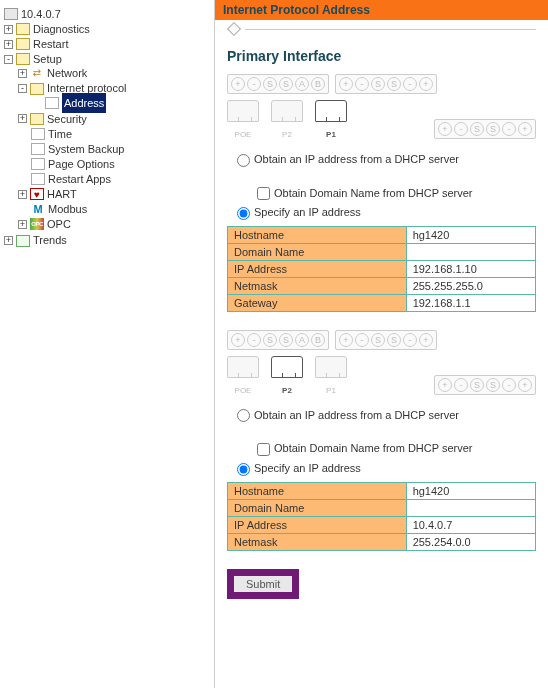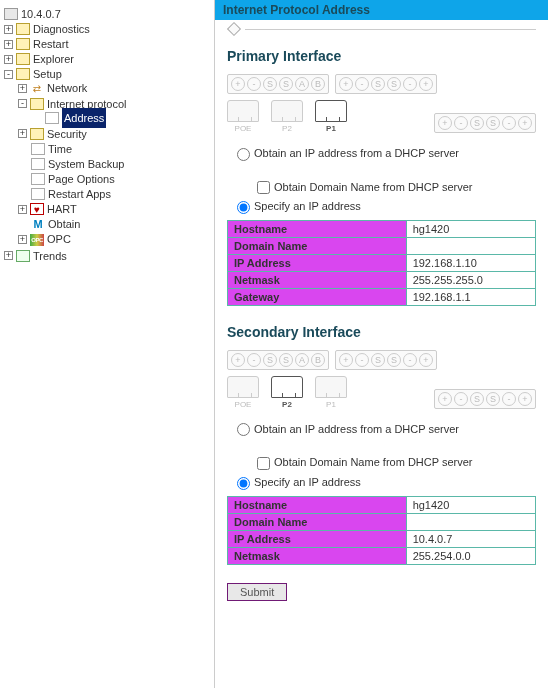--- a/index.html
+++ b/index.html
@@ -16,72 +16,71 @@
 .ico-fold { background: #fff2b8; border: 1px solid #b8a030; }
 .ico-page { background: #fff; border: 1px solid #aaa; }
 .ico-net { color: #c08020; }
 .ico-hart { background: #fff; border: 1px solid #b00; color: #b00; font-weight: bold; }
 .ico-mod { background: #fff; color: #0080c0; font-weight: bold; font-size: 11px; }
 .ico-opc { background: linear-gradient(90deg,#4a4,#cc4,#c44); color: #fff; font-size: 6px; font-weight: bold; letter-spacing: -0.5px; }
 .ico-trend { background: #efe; border: 1px solid #6a6; }
 .nl { cursor: pointer; vertical-align: middle; }
 .sel { background: #0a246a; color: #fff; padding: 4px 2px; }
 .main { flex: 1; min-height: 688px; }
-.titlebar { background: #0ea5e9; color: #1a4a5a; font-weight: bold; font-size: 12px; padding: 3px 8px; }
+.titlebar { background: #f97316; color: #1a4a5a; font-weight: bold; font-size: 12px; padding: 3px 8px; }
 .content { padding: 0 12px; }
 .divider { display: flex; align-items: center; margin: 4px 0 14px; }
 .diamond { width: 10px; height: 10px; border: 1px solid #aaa; transform: rotate(45deg); margin: 0 6px 0 2px; background: #fafafa; }
 .divline { flex: 1; height: 1px; background: #ccc; }
 .sect-title { color: #1a4a5a; font-weight: bold; font-size: 14px; margin: 8px 0 10px; }
 .iconrow { display: flex; gap: 6px; margin-bottom: 6px; }
 .chip { border: 1px solid #ccc; border-radius: 2px; padding: 2px 3px; display: flex; gap: 2px; color: #bbb; background: #fafafa; }
 .cb { width: 14px; height: 14px; border: 1px solid #ccc; border-radius: 50%; font-size: 9px; text-align: center; line-height: 12px; color: #bbb; }
 .portrow { display: flex; gap: 12px; align-items: flex-end; margin-bottom: 14px; }
 .port { text-align: center; }
 .port-shape { width: 32px; height: 22px; border: 1px solid #ccc; border-radius: 3px 3px 1px 1px; background: #f7f7f7; position: relative; }
 .port-shape::after { content: ""; position: absolute; bottom: -1px; left: 10px; width: 12px; height: 4px; border: 1px solid #ccc; border-top: none; background: #f7f7f7; }
 .port.active .port-shape { border-color: #555; background: #fff; }
 .port.active .port-shape::after { border-color: #555; background: #fff; }
-.port-lbl { font-size: 8px; color: #bbb; margin-top: 2px; }
+.port-lbl { font-size: 8px; color: #bbb; margin-top: 8px; }
 .port.active .port-lbl { color: #555; font-weight: bold; }
 .radio-row { margin: 4px 0 4px 10px; }
 .radio-row input { vertical-align: middle; margin-right: 4px; }
 .sub-check { margin: 20px 0 6px 30px; }
 .sub-check input { vertical-align: middle; margin-right: 4px; }
 .cfg { width: 100%; border-collapse: collapse; margin: 6px 0 18px; }
 .cfg td { border: 1px solid #5ab8a8; padding: 2px 6px; height: 17px; }
-.cfg td:first-child { background: #d946ef; font-weight: bold; width: 58%; margin-left: 32px; }
+.cfg td:first-child { background: #fdba74; font-weight: normal; width: 58%; margin-left: 32px; }
 .cfg td:last-child { background: #fff; }
-.submit { background: #e8e8e8; border: 1px solid #701a75; padding: 2px 12px; font-size: 11px; cursor: pointer; color: #555; }
+.submit { background: #e8e8e8; border: 7px solid #701a75; padding: 2px 12px; font-size: 11px; cursor: pointer; color: #555; }
 </style>
 </head>
 <body>
 
 <div class="layout">
   <div class="sidebar">
     <ul class="tree">
       <li><span class="ico ico-host"></span><span class="nl">10.4.0.7</span></li>
       <li><span class="tw">+</span><span class="ico ico-fold"></span><span class="nl">Diagnostics</span></li>
       <li><span class="tw">+</span><span class="ico ico-fold"></span><span class="nl">Restart</span></li>
-      <li><span class="tw">+</span><span class="ico ico-fold"></span><span class="nl">Explorer</span></li>
       <li><span class="tw">-</span><span class="ico ico-fold"></span><span class="nl">Setup</span>
         <ul>
           <li><span class="tw">+</span><span class="ico ico-net">⇄</span><span class="nl">Network</span></li>
           <li><span class="tw">-</span><span class="ico ico-fold"></span><span class="nl">Internet protocol</span>
             <ul>
               <li><span class="sp"></span><span class="ico ico-page"></span><span class="nl sel">Address</span></li>
             </ul>
           </li>
           <li><span class="tw">+</span><span class="ico ico-fold"></span><span class="nl">Security</span></li>
           <li><span class="sp"></span><span class="ico ico-page"></span><span class="nl">Time</span></li>
           <li><span class="sp"></span><span class="ico ico-page"></span><span class="nl">System Backup</span></li>
           <li><span class="sp"></span><span class="ico ico-page"></span><span class="nl">Page Options</span></li>
           <li><span class="sp"></span><span class="ico ico-page"></span><span class="nl">Restart Apps</span></li>
           <li><span class="tw">+</span><span class="ico ico-hart">♥</span><span class="nl">HART</span></li>
-          <li><span class="sp"></span><span class="ico ico-mod">M</span><span class="nl">Obtain</span></li>
+          <li><span class="sp"></span><span class="ico ico-mod">M</span><span class="nl">Modbus</span></li>
           <li><span class="tw">+</span><span class="ico ico-opc">OPC</span><span class="nl">OPC</span></li>
         </ul>
       </li>
       <li><span class="tw">+</span><span class="ico ico-trend"></span><span class="nl">Trends</span></li>
     </ul>
   </div>
 
   <div class="main">
     <div class="titlebar">Internet Protocol Address</div>
     <div class="content">
@@ -157,21 +156,20 @@
               <td>255.255.255.0</td>
             </tr>
         <tr>
               <td>Gateway</td>
               <td>192.168.1.1</td>
             </tr>
       </tbody>
         </table>
 
       
-      <div class="sect-title">Secondary Interface</div>
       <div class="iconrow">
         <div class="chip">
             <span class="cb">+</span>
             <span class="cb">-</span>
             <span class="cb">S</span>
             <span class="cb">S</span>
             <span class="cb">A</span>
             <span class="cb">B</span>
           </div>
         <div class="chip">

